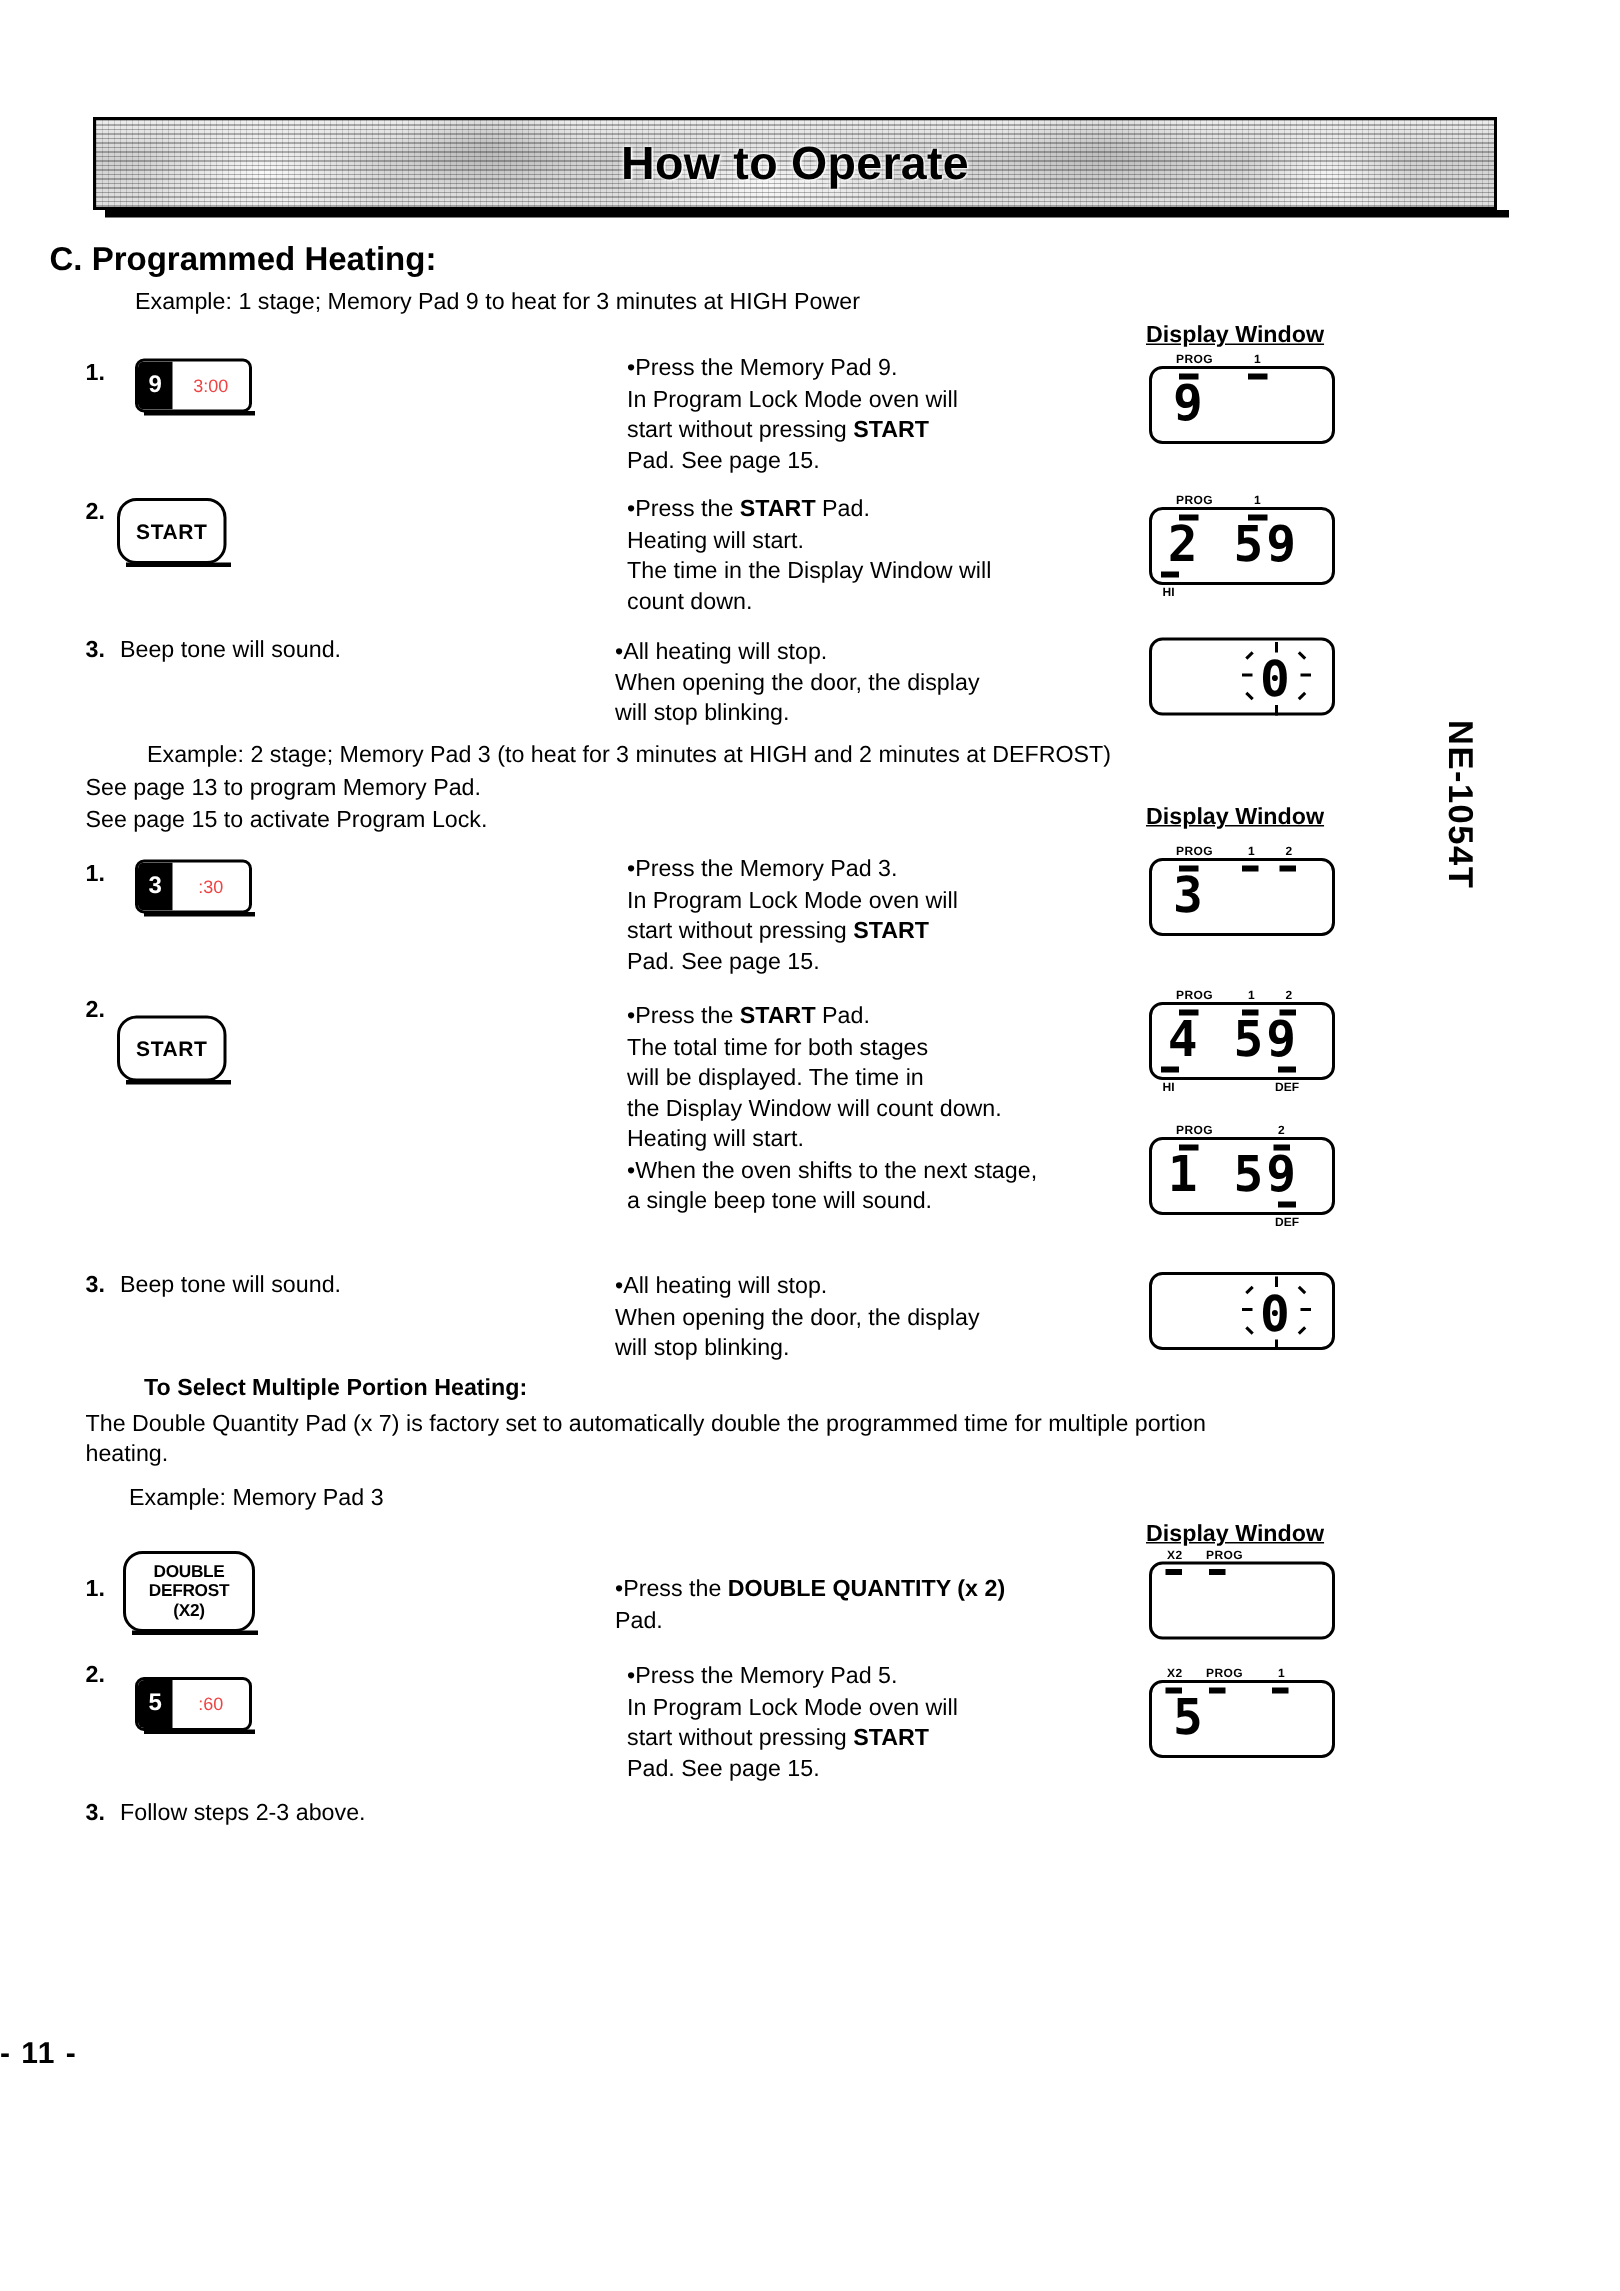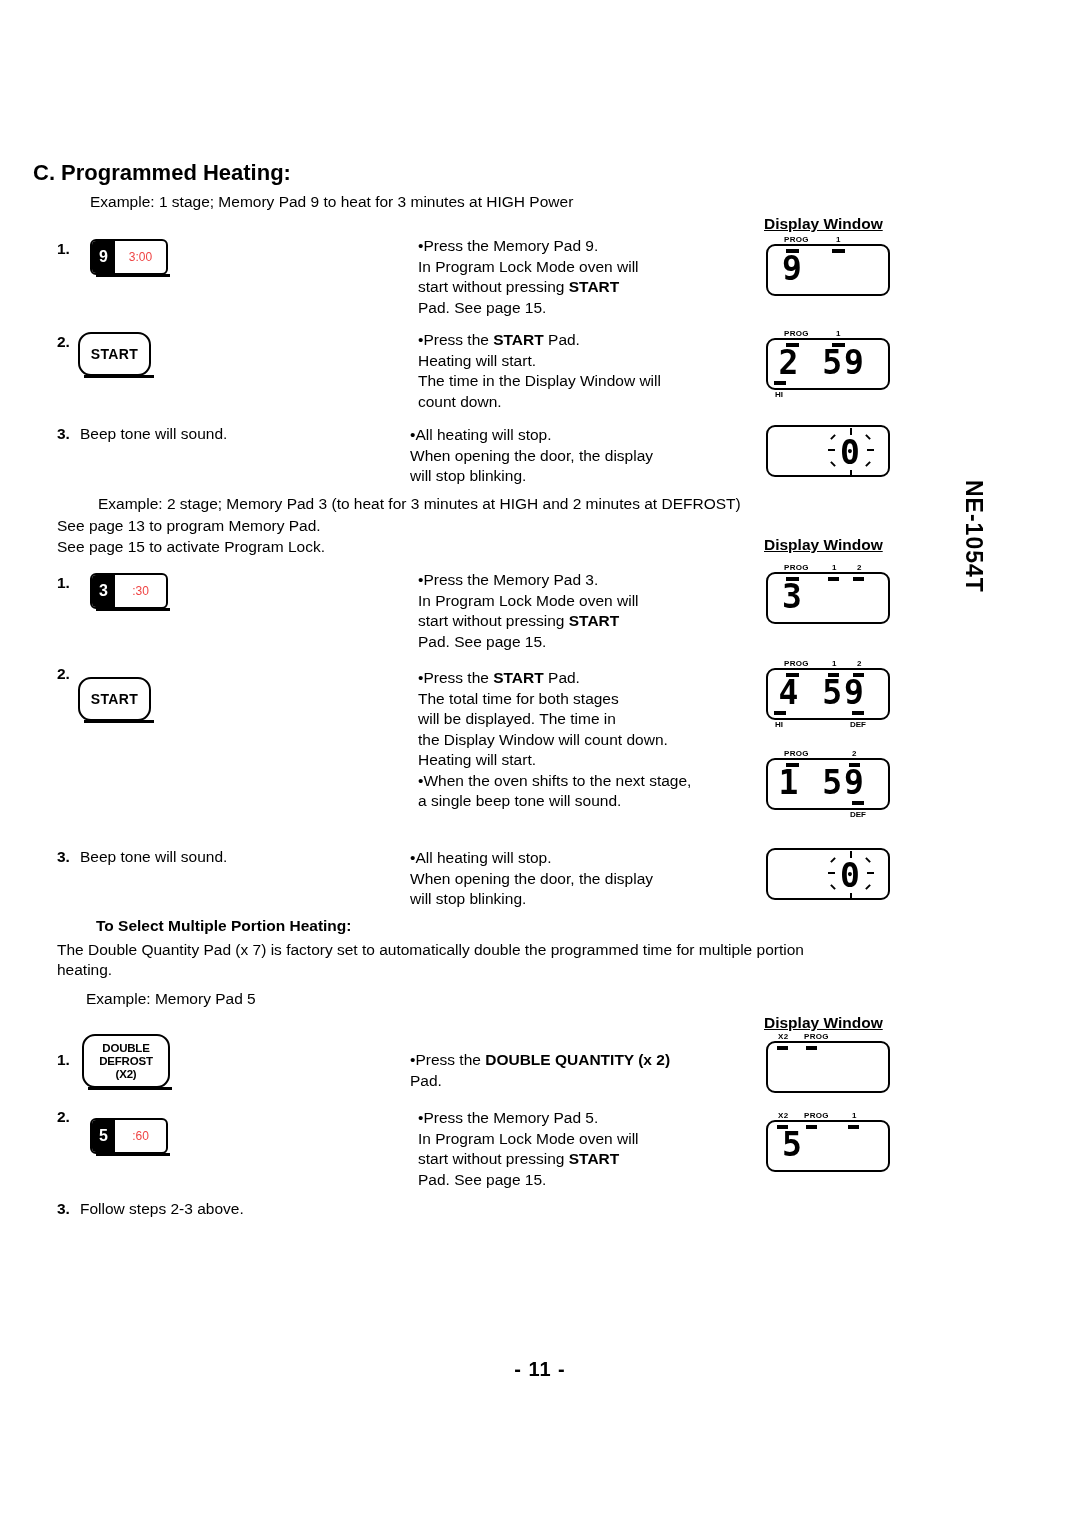--- a/index.html
+++ b/index.html
@@ -276,31 +276,33 @@
     writing-mode: vertical-rl;
     text-orientation: mixed;
   }
 
   
   .page-num {
     position: absolute;
     left: 0;
     right: 0;
     top: 1358px;
-    text-align: center;
     font-size: 20px;
     font-weight: bold;
     letter-spacing: 1px;
   }
 </style>
 </head>
 <body>
 
 <div class="page">
 
+  <div class="banner">
+    <div class="banner-title">How to Operate</div>
+  </div>
 
   <div class="section-heading">C. Programmed Heating:</div>
 
   <div class="example-line" style="left:90px; top:193px;">Example: 1 stage; Memory Pad 9 to heat for 3 minutes at HIGH Power</div>
 
   <div class="dw-label" style="left:764px; top:215px;">Display Window</div>
 
   <div class="step-num" style="left:57px; top:240px;">1.</div>
   <div class="mem-pad" style="left:90px; top:239px;">
     <div class="num">9</div>
@@ -431,21 +433,21 @@
     <div class="ray" style="left:99px; top:22px; width:7px; height:2px;"></div>
     <div class="ray" style="left:82px; top:43px;"></div>
     <div class="ray" style="left:64px; top:7px; height:6px; transform:rotate(45deg);"></div>
     <div class="ray" style="left:99px; top:7px; height:6px; transform:rotate(-45deg);"></div>
     <div class="ray" style="left:64px; top:34px; height:6px; transform:rotate(-45deg);"></div>
     <div class="ray" style="left:99px; top:34px; height:6px; transform:rotate(45deg);"></div>
   </div>
 
   <div class="subhead" style="left:57px; top:917px;">To Select Multiple Portion Heating:</div>
   <div class="body-text" style="left:57px; top:940px; width:760px;">The Double Quantity Pad (x 7) is factory set to automatically double the programmed time for multiple portion heating.</div>
-  <div class="example-line" style="left:86px; top:990px;">Example: Memory Pad 5</div>
+  <div class="example-line" style="left:86px; top:990px;">Example: Memory Pad 3</div>
 
   <div class="dw-label" style="left:764px; top:1014px;">Display Window</div>
 
   <div class="step-num" style="left:57px; top:1051px;">1.</div>
   <div class="dq-pad" style="left:82px; top:1034px;">
     <span>DOUBLE</span>
     <span>DEFROST</span>
     <span>(X2)</span>
   </div>
   <div class="mem-pad-shadow" style="left:88px; top:1087px; width:84px;"></div>

